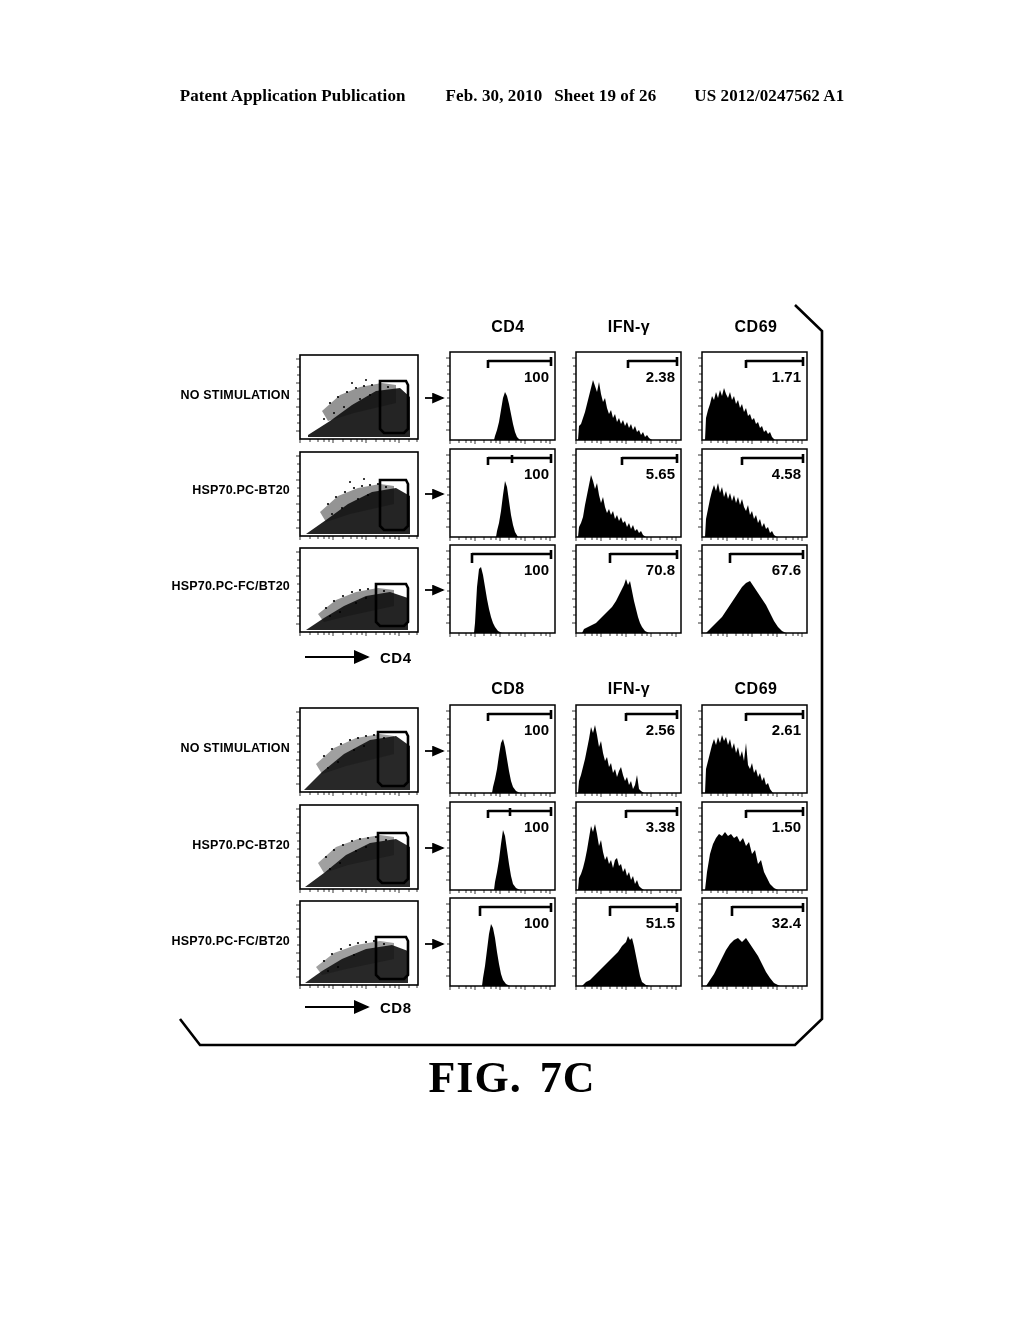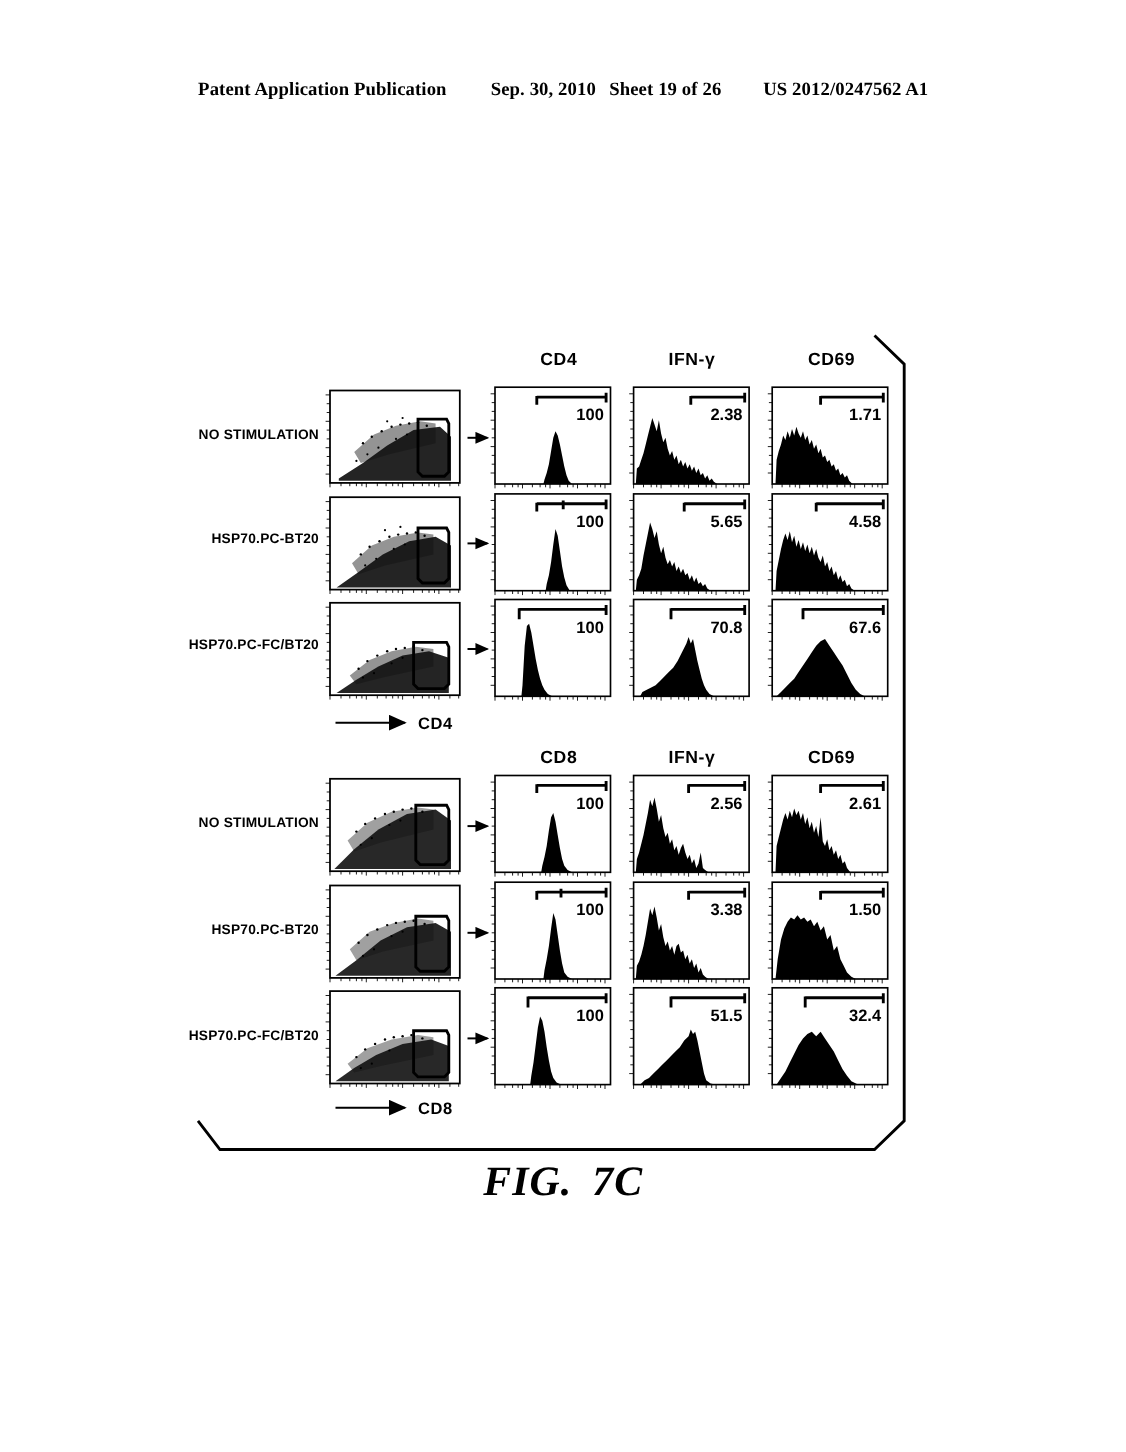--- a/index.html
+++ b/index.html
@@ -8,21 +8,21 @@
     background:#ffffff;
     font-family:"Liberation Serif", serif;
     color:#000;
     position:relative;
     overflow:hidden;
   }
 
   
   .pub-header{
     position:absolute;
-    top:71px; left:0; width:1024px;
+    top:86px; left:0; width:1024px;
     display:flex;
     justify-content:center;
     align-items:baseline;
     font-family:"Liberation Serif", serif;
     font-weight:bold;
     font-size:17px;
     letter-spacing:.1px;
     white-space:nowrap;
   }
   .pub-header .seg{display:inline-block;}
@@ -36,36 +36,35 @@
     left:0; top:0; width:1024px; height:1284px;
     pointer-events:none;
   }
   #figure svg{display:block;}
 
   .fig-caption{
     position:absolute;
     left:0; top:1052px; width:1024px;
     text-align:center;
     font-family:"Liberation Serif", serif;
-    font-style:italic;
     font-weight:bold;
-    font-size:38px;
+    font-size:44px;
     letter-spacing:1px;
   }
   .fig-caption .sp{display:inline-block;width:18px;}
 
   
 </style>
 </head>
 <body>
 
 <div class="pub-header">
   <span class="seg">Patent Application Publication</span>
   <span class="gap-a"></span>
-  <span class="seg">Sep. 30, 2010</span>
+  <span class="seg">Feb. 30, 2010</span>
   <span class="gap-b"></span>
   <span class="seg">Sheet 19 of 26</span>
   <span class="gap-c"></span>
   <span class="seg">US 2012/0247562 A1</span>
 </div>
 
 <div id="figure">
   <svg width="1024" height="1320" viewBox="0 0 1024 1320" xmlns="http://www.w3.org/2000/svg">
     <defs>
 

